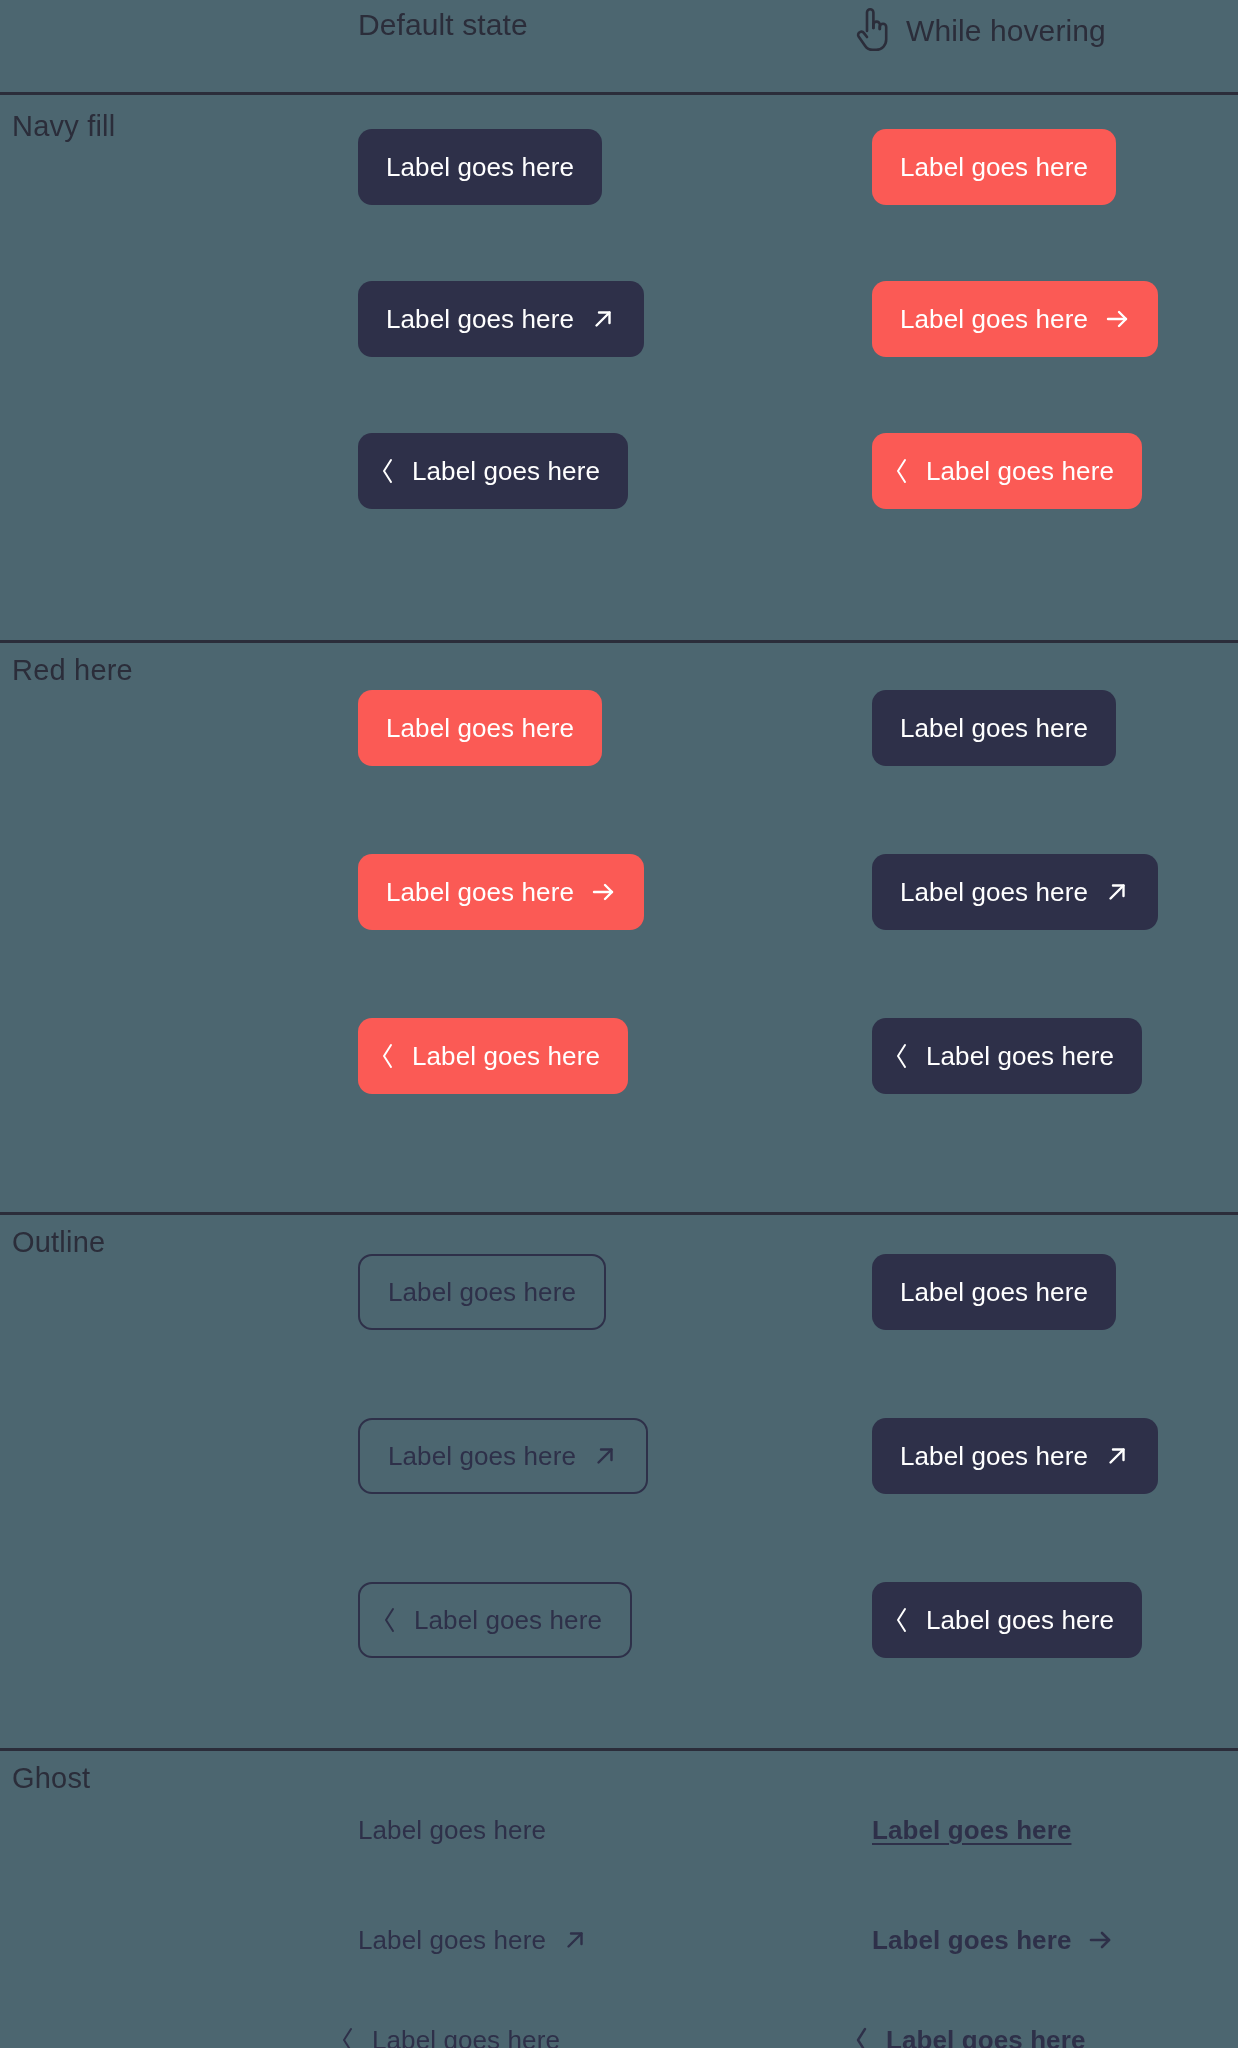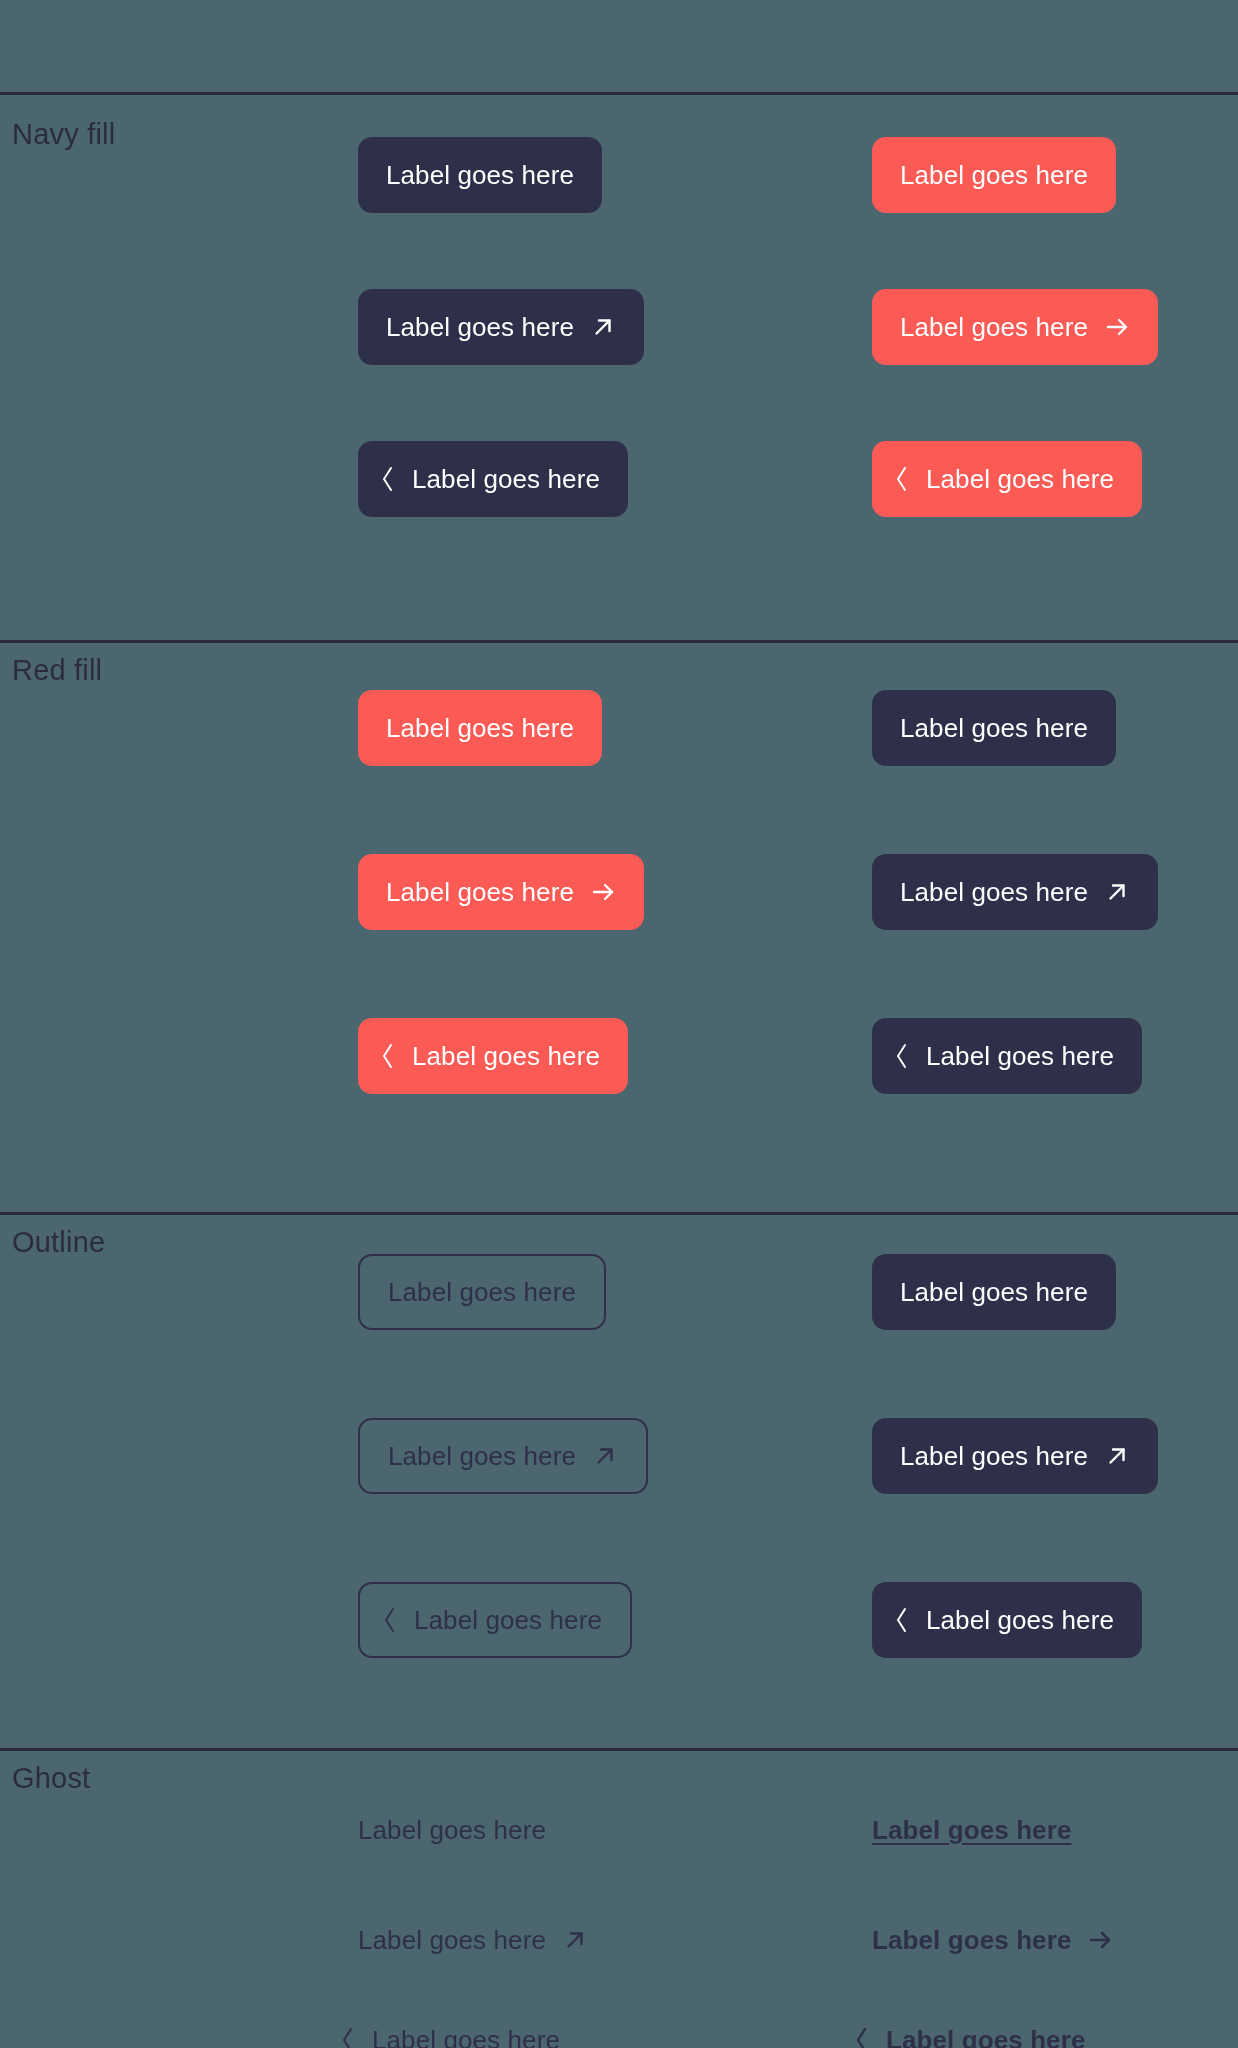--- a/index.html
+++ b/index.html
@@ -137,23 +137,38 @@
   .ico svg { display: block; }
   .ico.arrow-up-right svg,
   .ico.arrow-right svg { width: 26px; height: 26px; }
   .ico.chevron-left svg { width: 16px; height: 28px; }
 </style>
 </head>
 <body>
 
 <div class="sheet">
 
+  <div class="header-band">
+    <div class="col-header default-col">
+      <span>Default state</span>
+    </div>
+    <div class="col-header hover-col">
+      <span class="hand-icon">
+        <svg viewBox="0 0 40 46" fill="none" stroke="#2b2d3a" stroke-width="2.6" stroke-linecap="round" stroke-linejoin="round">
+          <path d="M15 25V6.5a3.2 3.2 0 0 1 6.4 0V22"></path>
+          <path d="M21.4 22v-3.2a3.2 3.2 0 0 1 6.4 0V23"></path>
+          <path d="M27.8 23v-2a3.2 3.2 0 0 1 6.4 0v12.6c0 5.6-4.3 10.2-10 10.2h-3.6c-3 0-5.7-1.4-7.4-3.9L6.6 30.6a3.1 3.1 0 0 1 1.3-4.5c1.4-.7 3.1-.3 4.1 1L15 31"></path>
+        </svg>
+      </span>
+      <span>While hovering</span>
+    </div>
+  </div>
 
   <div class="divider" style="top:92px"></div>
-  <div class="section" id="sec-navy" style="top:104px; height:668px">
+  <div class="section" id="sec-navy" style="top:96px; height:668px">
     <div class="section-label" style="top:14px">Navy fill</div>
 
     <div class="row" style="top:33px">
       <div class="cell col-default">
         <button class="btn navy">
           <span class="label">Label goes here</span>
         </button>
       </div>
       <div class="cell col-hover">
         <button class="btn red">
@@ -206,21 +221,21 @@
               </svg>
           </span>
           <span class="label">Label goes here</span>
         </button>
       </div>
     </div>
   </div>
 
   <div class="divider" style="top:640px"></div>
   <div class="section" id="sec-red" style="top:640px; height:572px">
-    <div class="section-label" style="top:14px">Red fill</div>
+    <div class="section-label" style="top:14px">Red here</div>
 
     <div class="row" style="top:50px">
       <div class="cell col-default">
         <button class="btn red">
           <span class="label">Label goes here</span>
         </button>
       </div>
       <div class="cell col-hover">
         <button class="btn navy">
           <span class="label">Label goes here</span>

